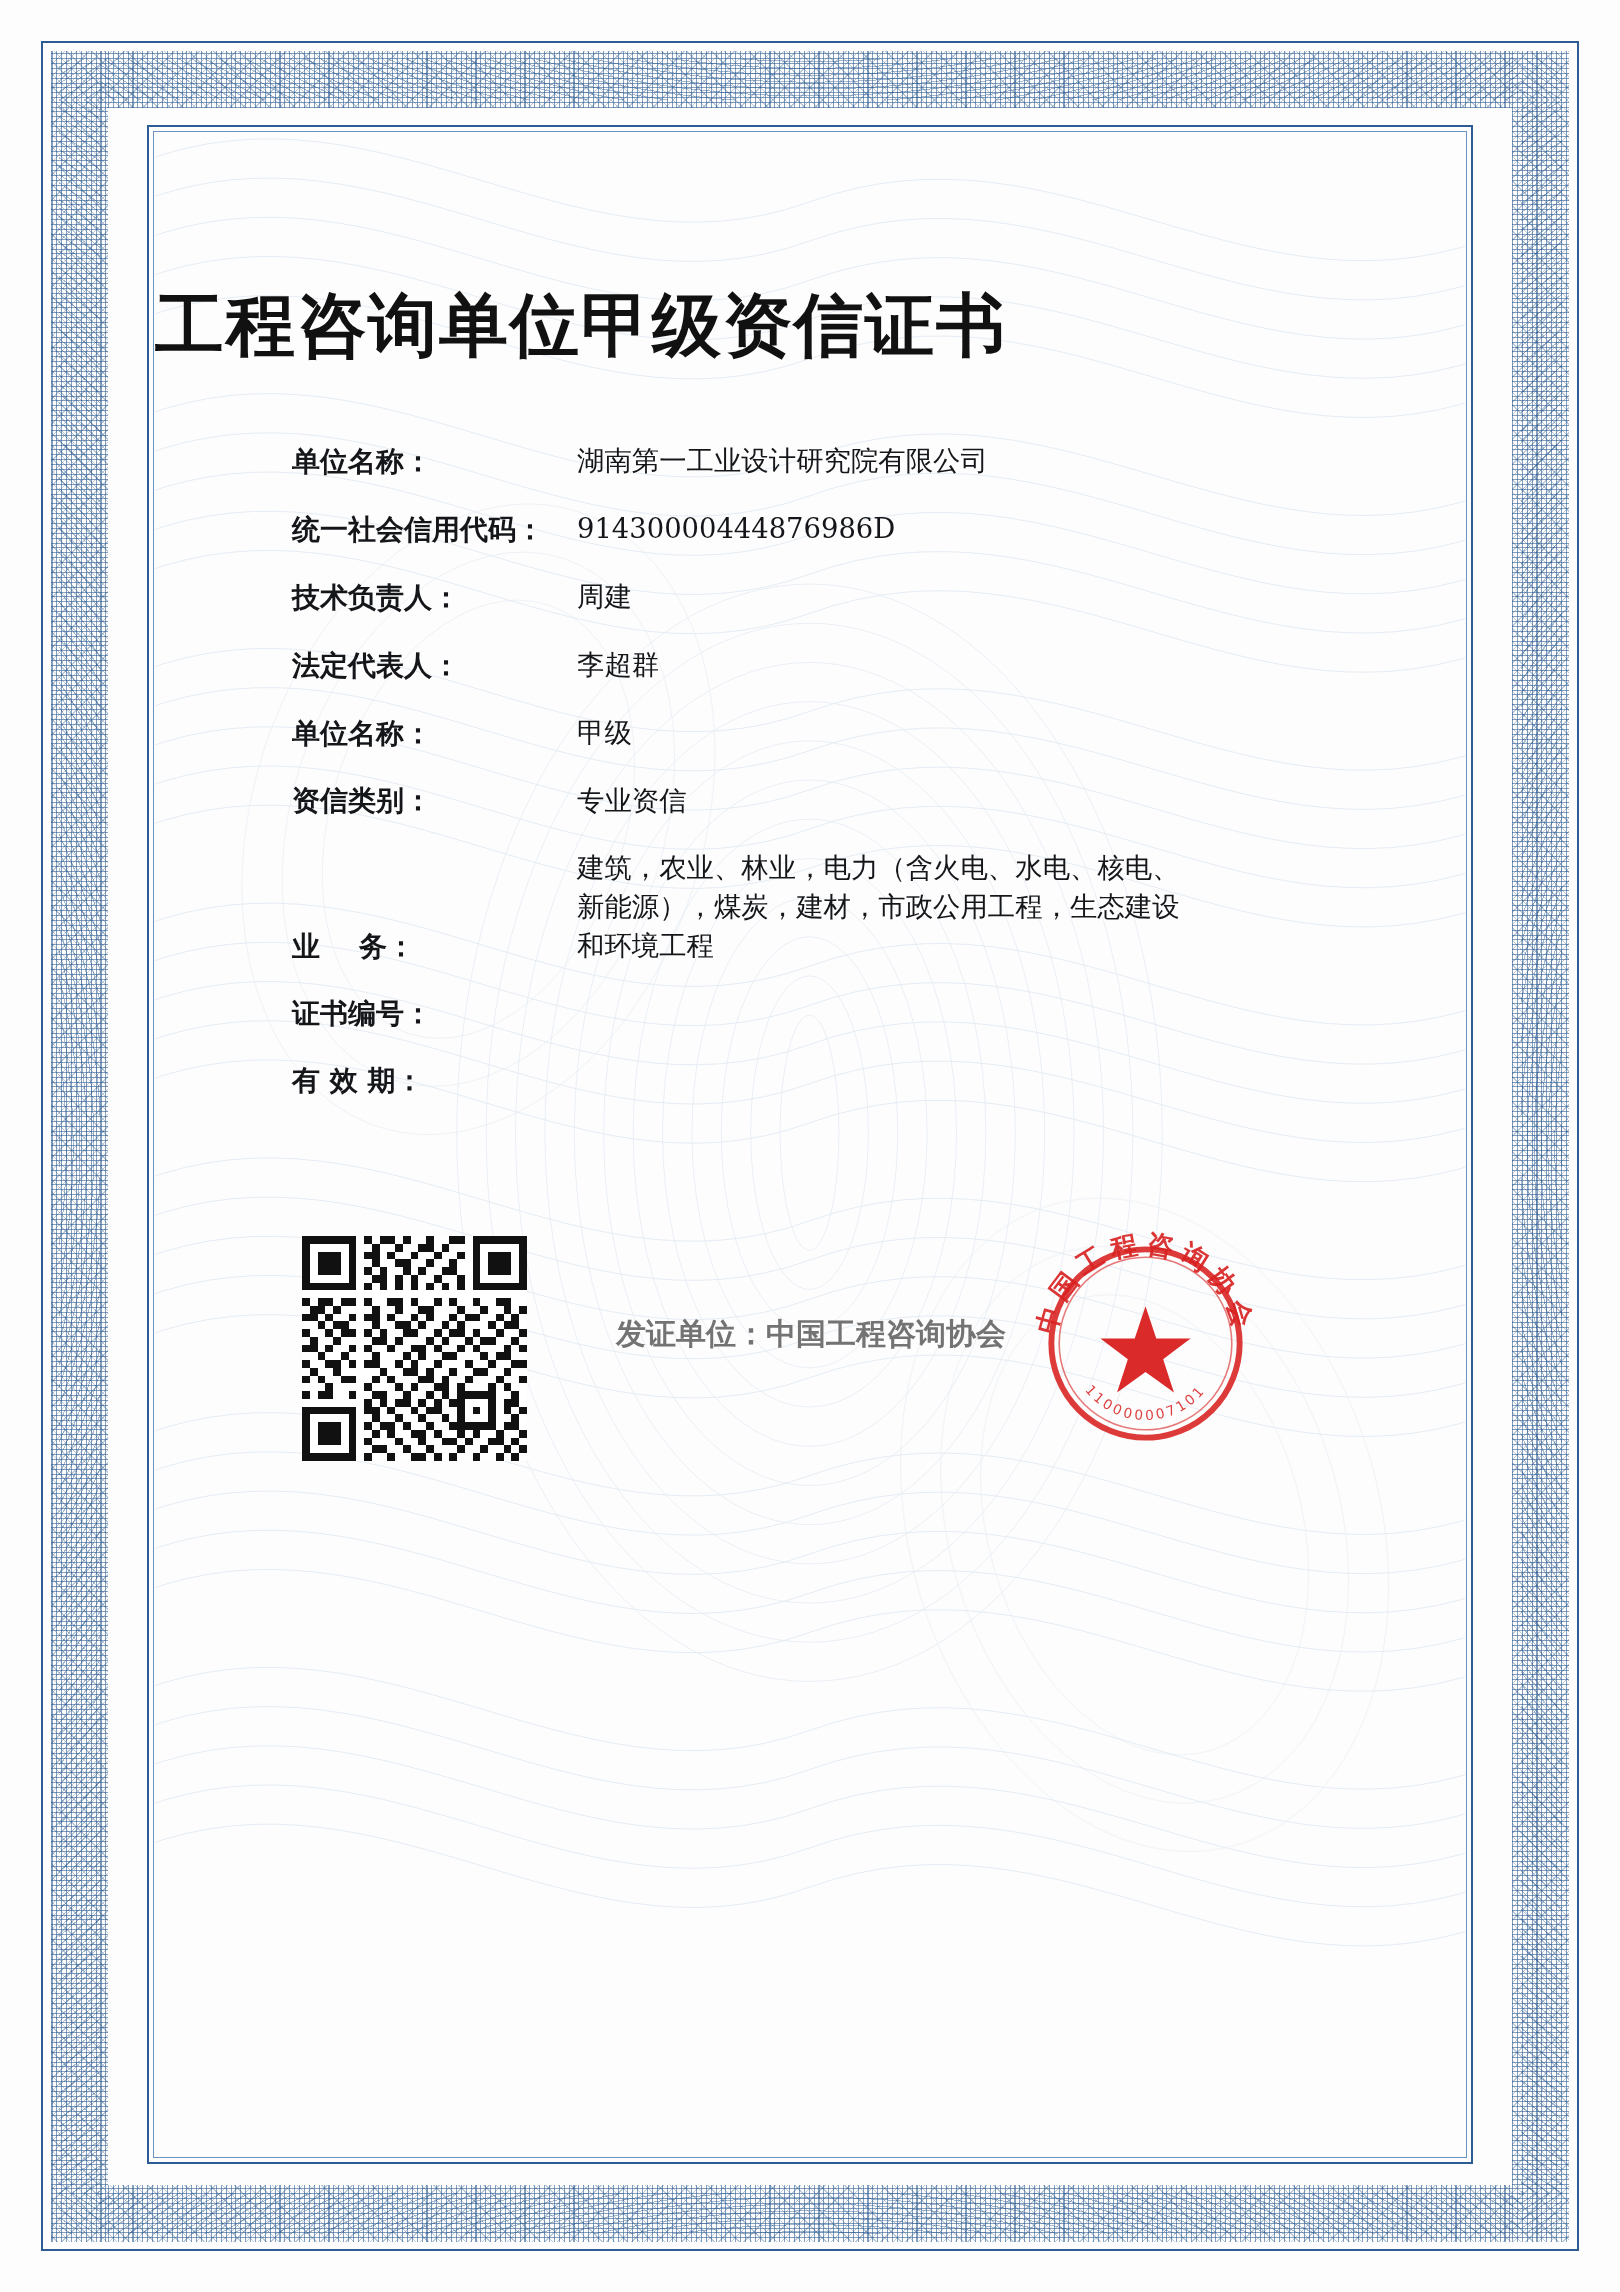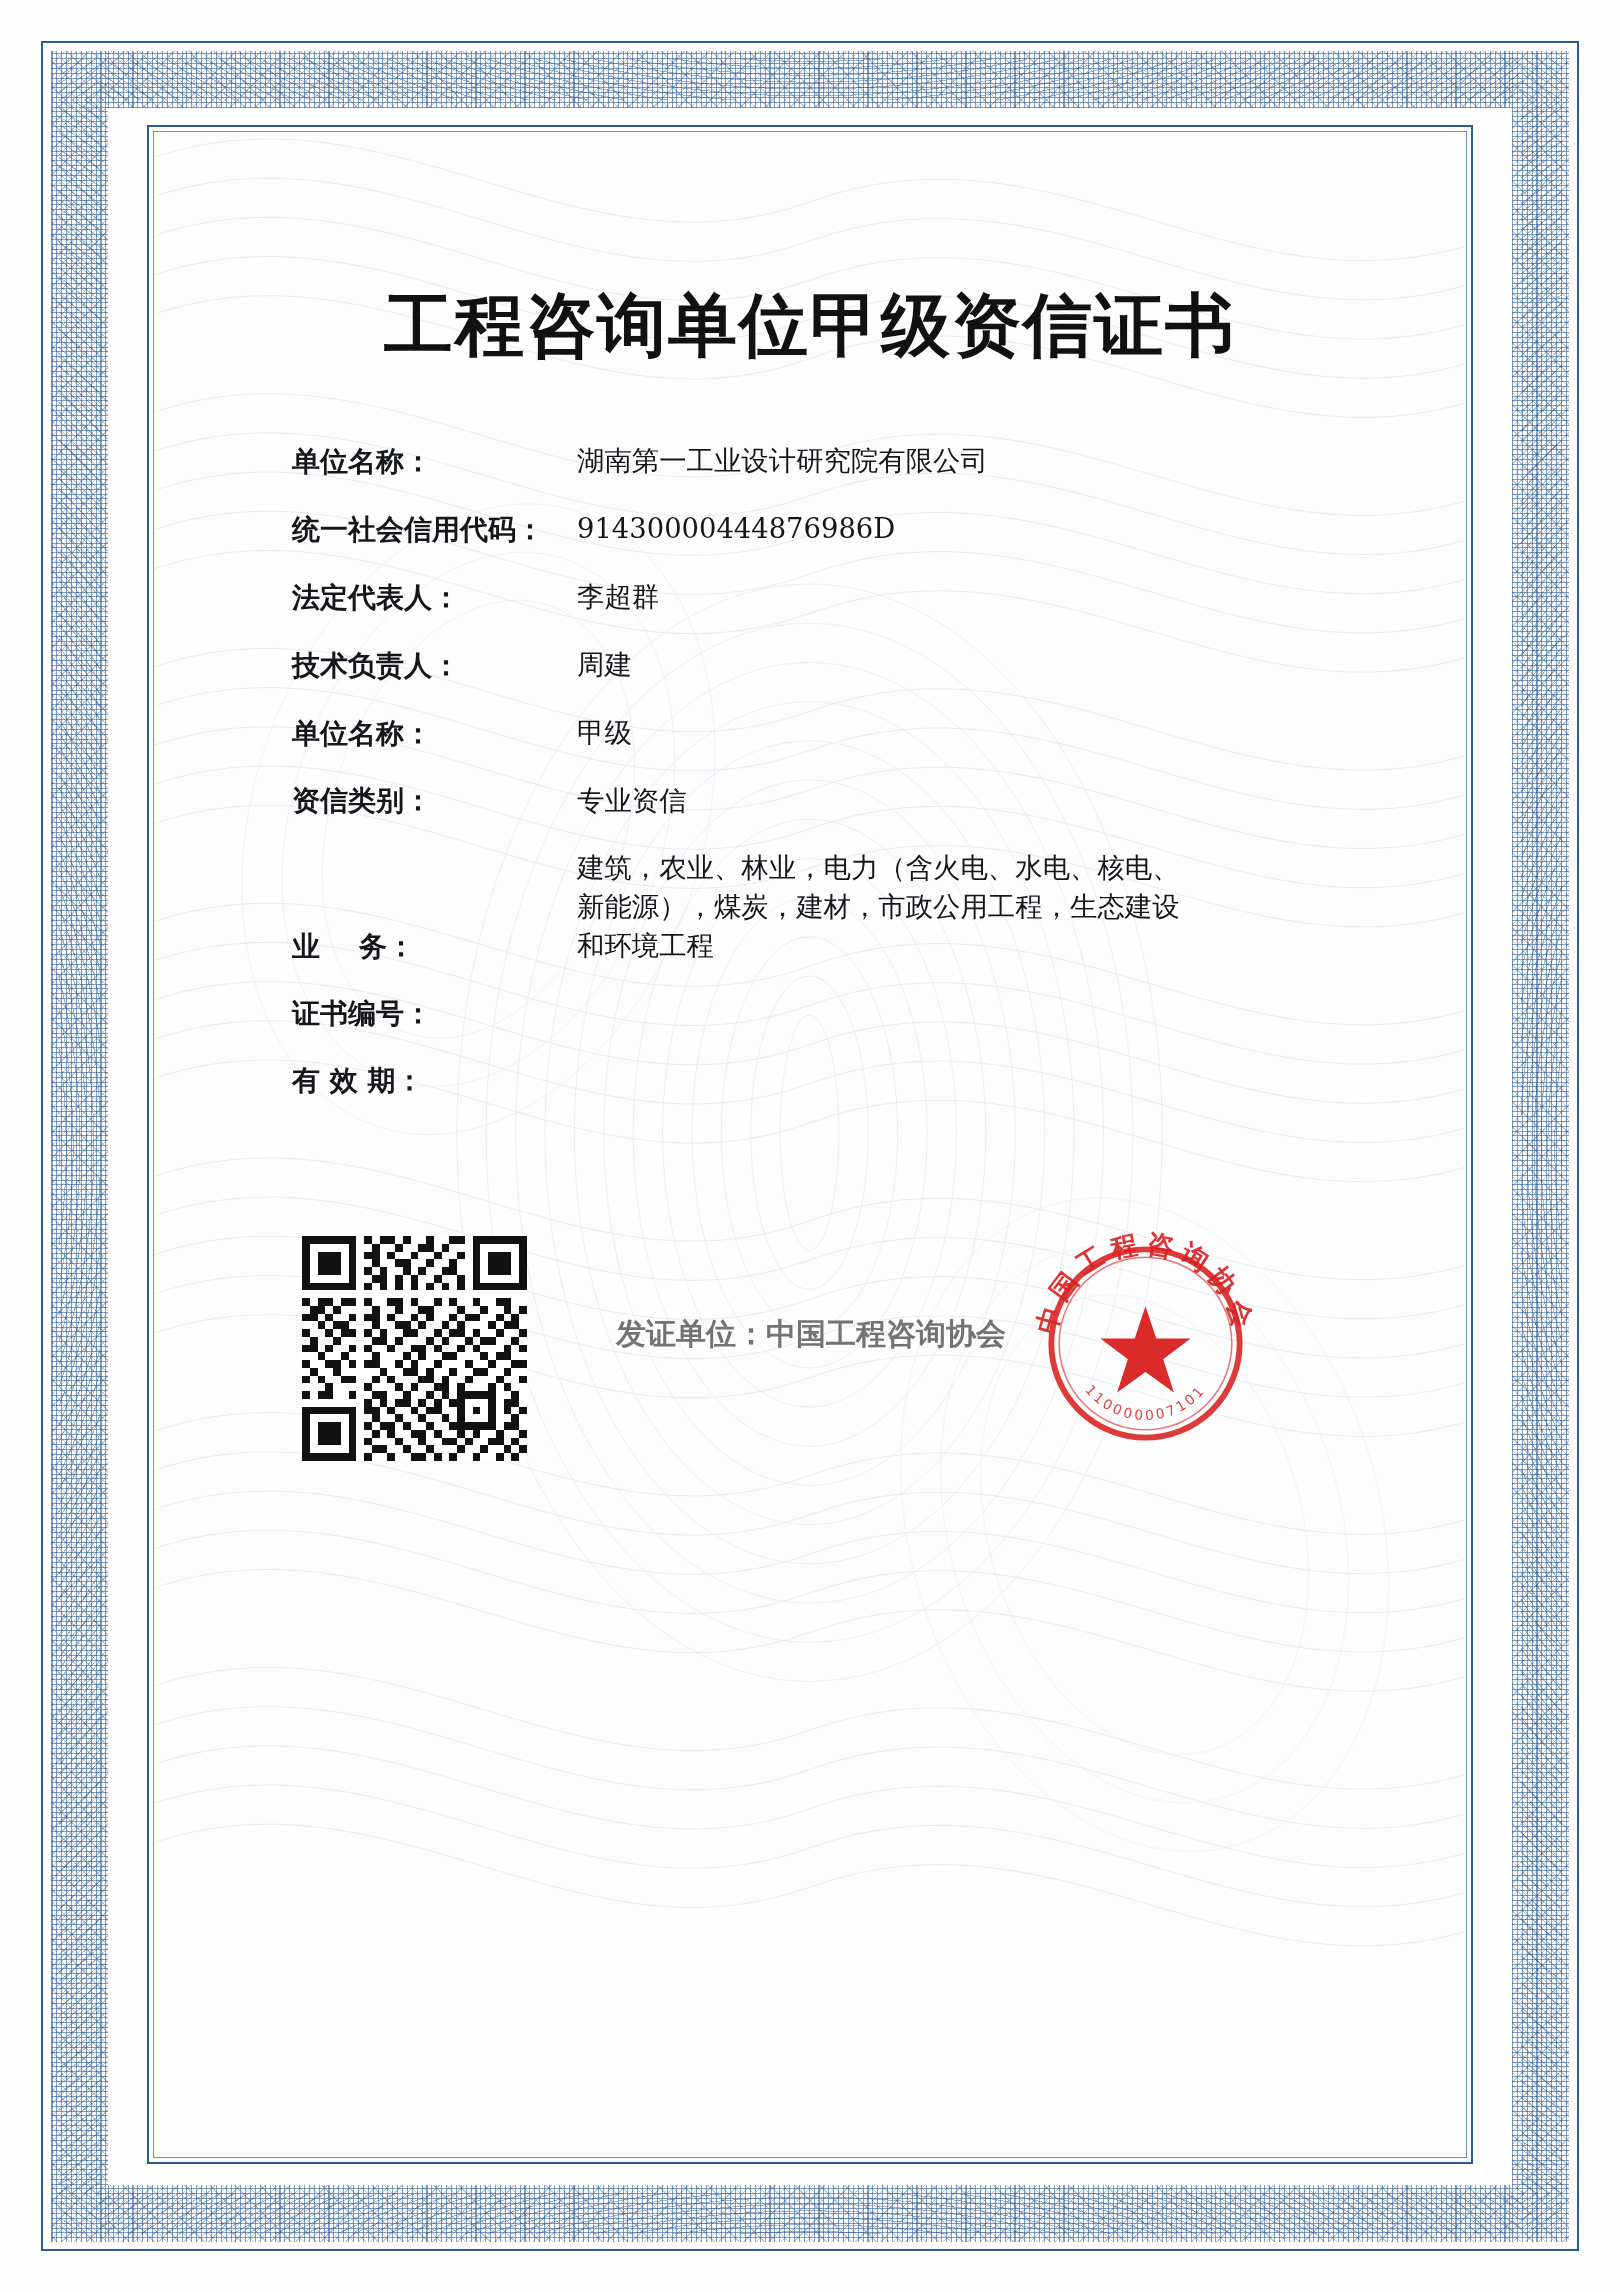--- a/index.html
+++ b/index.html
@@ -102,21 +102,21 @@
     position: absolute;
     left: 155px; top: 133px;
     width: 1310px;
     height: 2023px;
   }
 
   .title {
     position: absolute;
     left: 0; top: 147px;
     width: 1310px;
-    text-align: center;
+    text-align: left;
     font-family: "DejaVu Serif", "Liberation Serif", serif;
     font-weight: bold;
     font-size: 69px;
     letter-spacing: 2px;
     color: #111111;
     white-space: nowrap;
   }
 
   .fields {
     position: absolute;
@@ -254,27 +254,27 @@
         <div class="field-value">湖南第一工业设计研究院有限公司</div>
       </div>
 
 
       <div class="field-row">
         <div class="field-label">统一社会信用代码：</div>
         <div class="field-value">91430000444876986D</div>
       </div>
 
       <div class="field-row">
+        <div class="field-label">技术负责人：</div>
+        <div class="field-value">周建</div>
+      </div>
+
+      <div class="field-row">
         <div class="field-label">法定代表人：</div>
         <div class="field-value">李超群</div>
-      </div>
-
-      <div class="field-row">
-        <div class="field-label">技术负责人：</div>
-        <div class="field-value">周建</div>
       </div>
 
       <div class="field-row">
         <div class="field-label">单位名称：</div>
         <div class="field-value">甲级</div>
       </div>
 
       <div class="field-row">
         <div class="field-label">资信类别：</div>
         <div class="field-value">专业资信</div>

